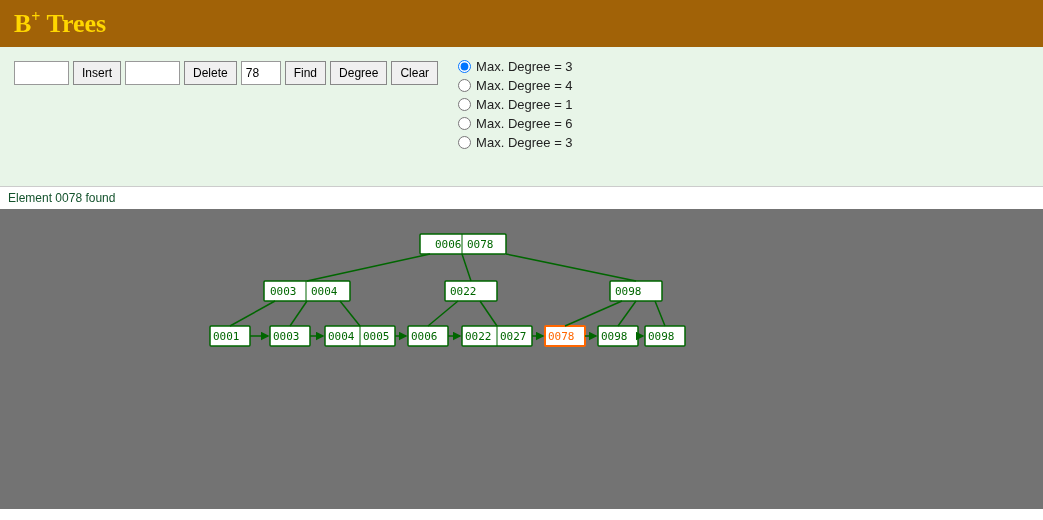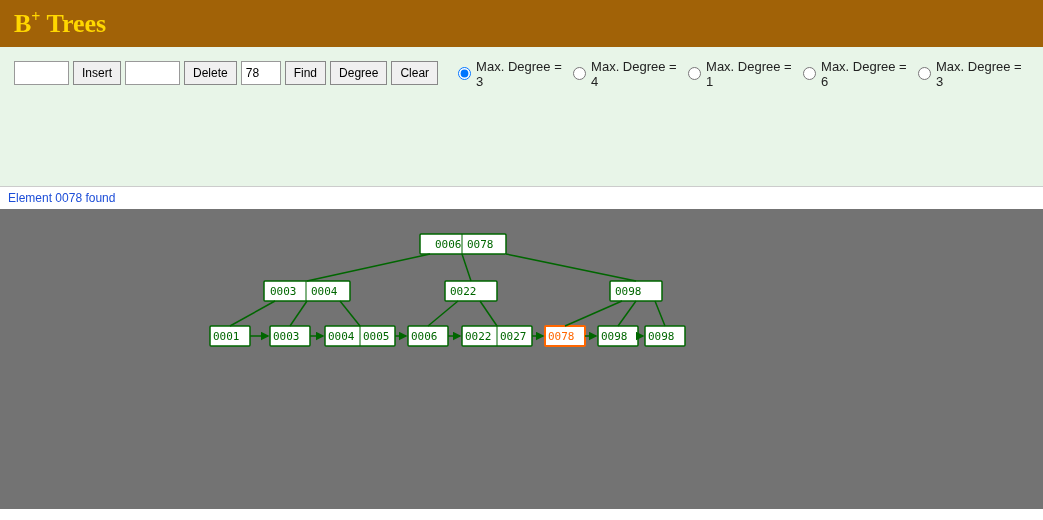--- a/index.html
+++ b/index.html
@@ -48,37 +48,37 @@
       padding: 0 8px;
       font-size: 12px;
       cursor: pointer;
       background: #f0f0f0;
       border: 1px solid #888;
     }
 
     #degree-options {
       margin-left: 20px;
       display: flex;
-      flex-direction: row;
+      flex-direction: column;
       gap: 4px;
       margin-top: 2px;
     }
     #degree-options label {
       font-size: 13px;
       color: #222;
       display: flex;
       align-items: center;
       gap: 5px;
       cursor: pointer;
     }
 
     #status-bar {
       padding: 4px 8px;
       font-size: 12px;
-      color: #1d4ed8;
+      color: #14532d;
       min-height: 22px;
     }
 
     #canvas-area {
       position: relative;
       width: 100%;
       height: 300px;
       background: #737373;
     }
 

